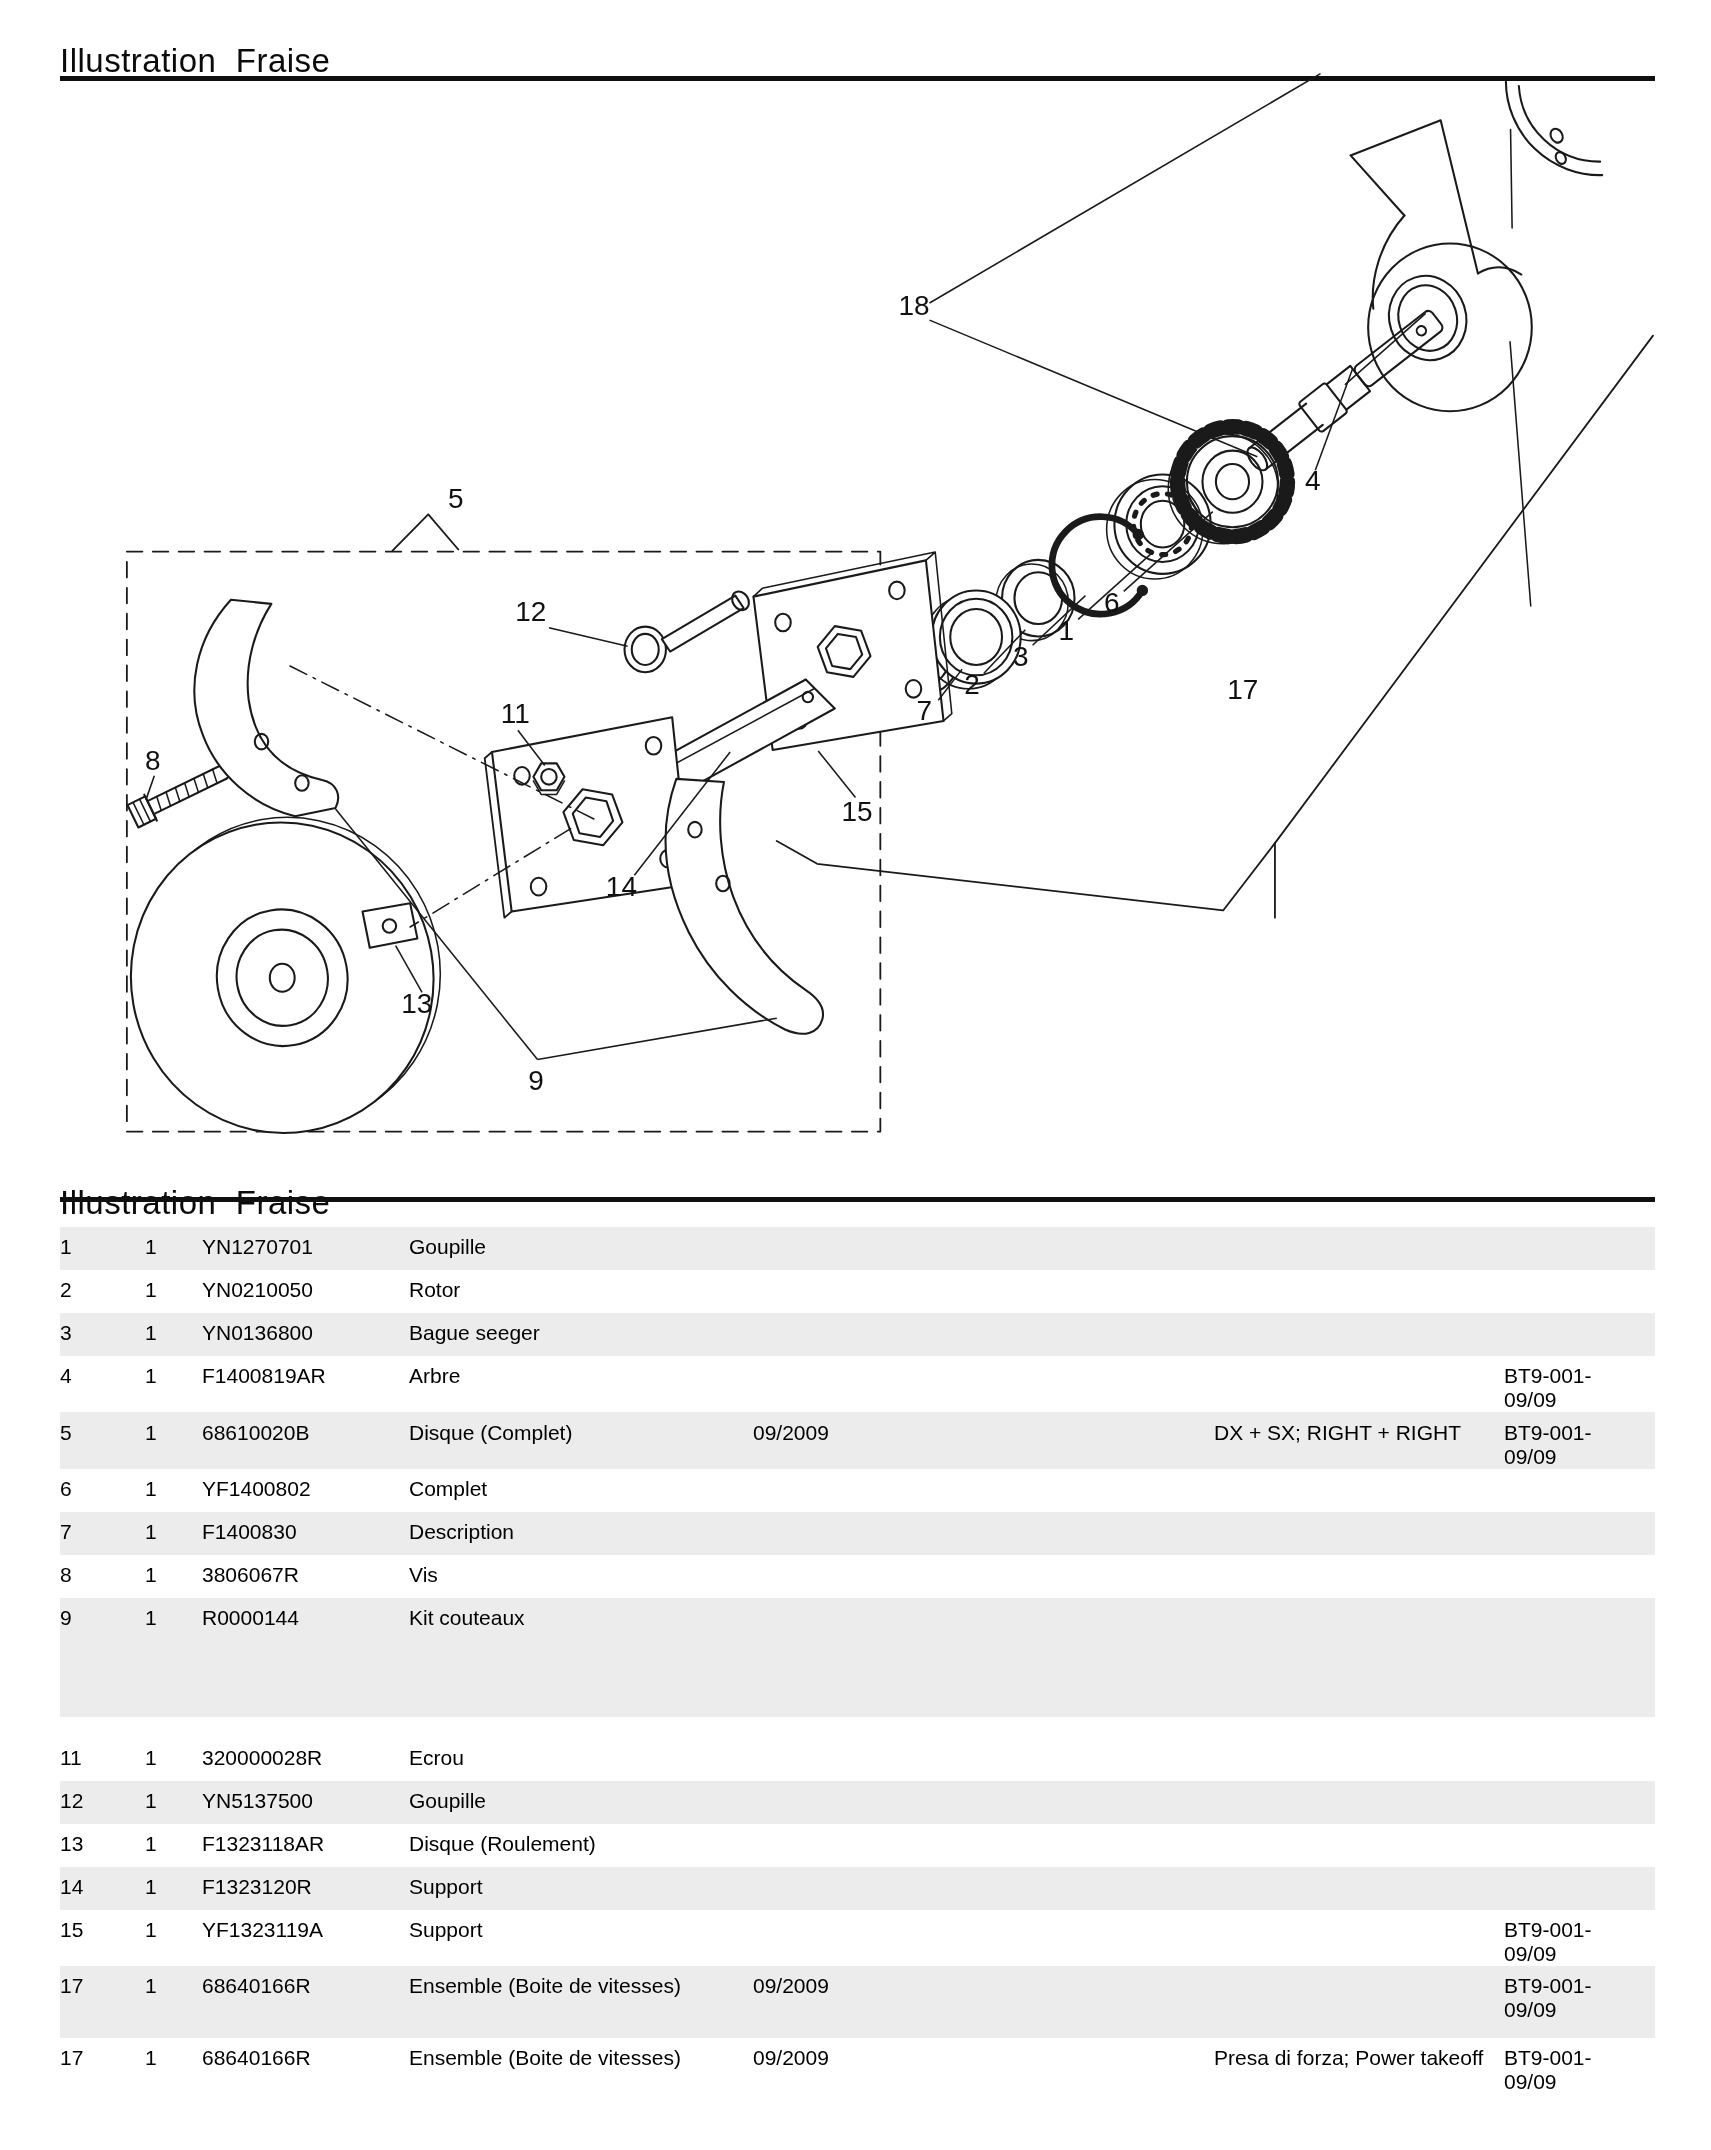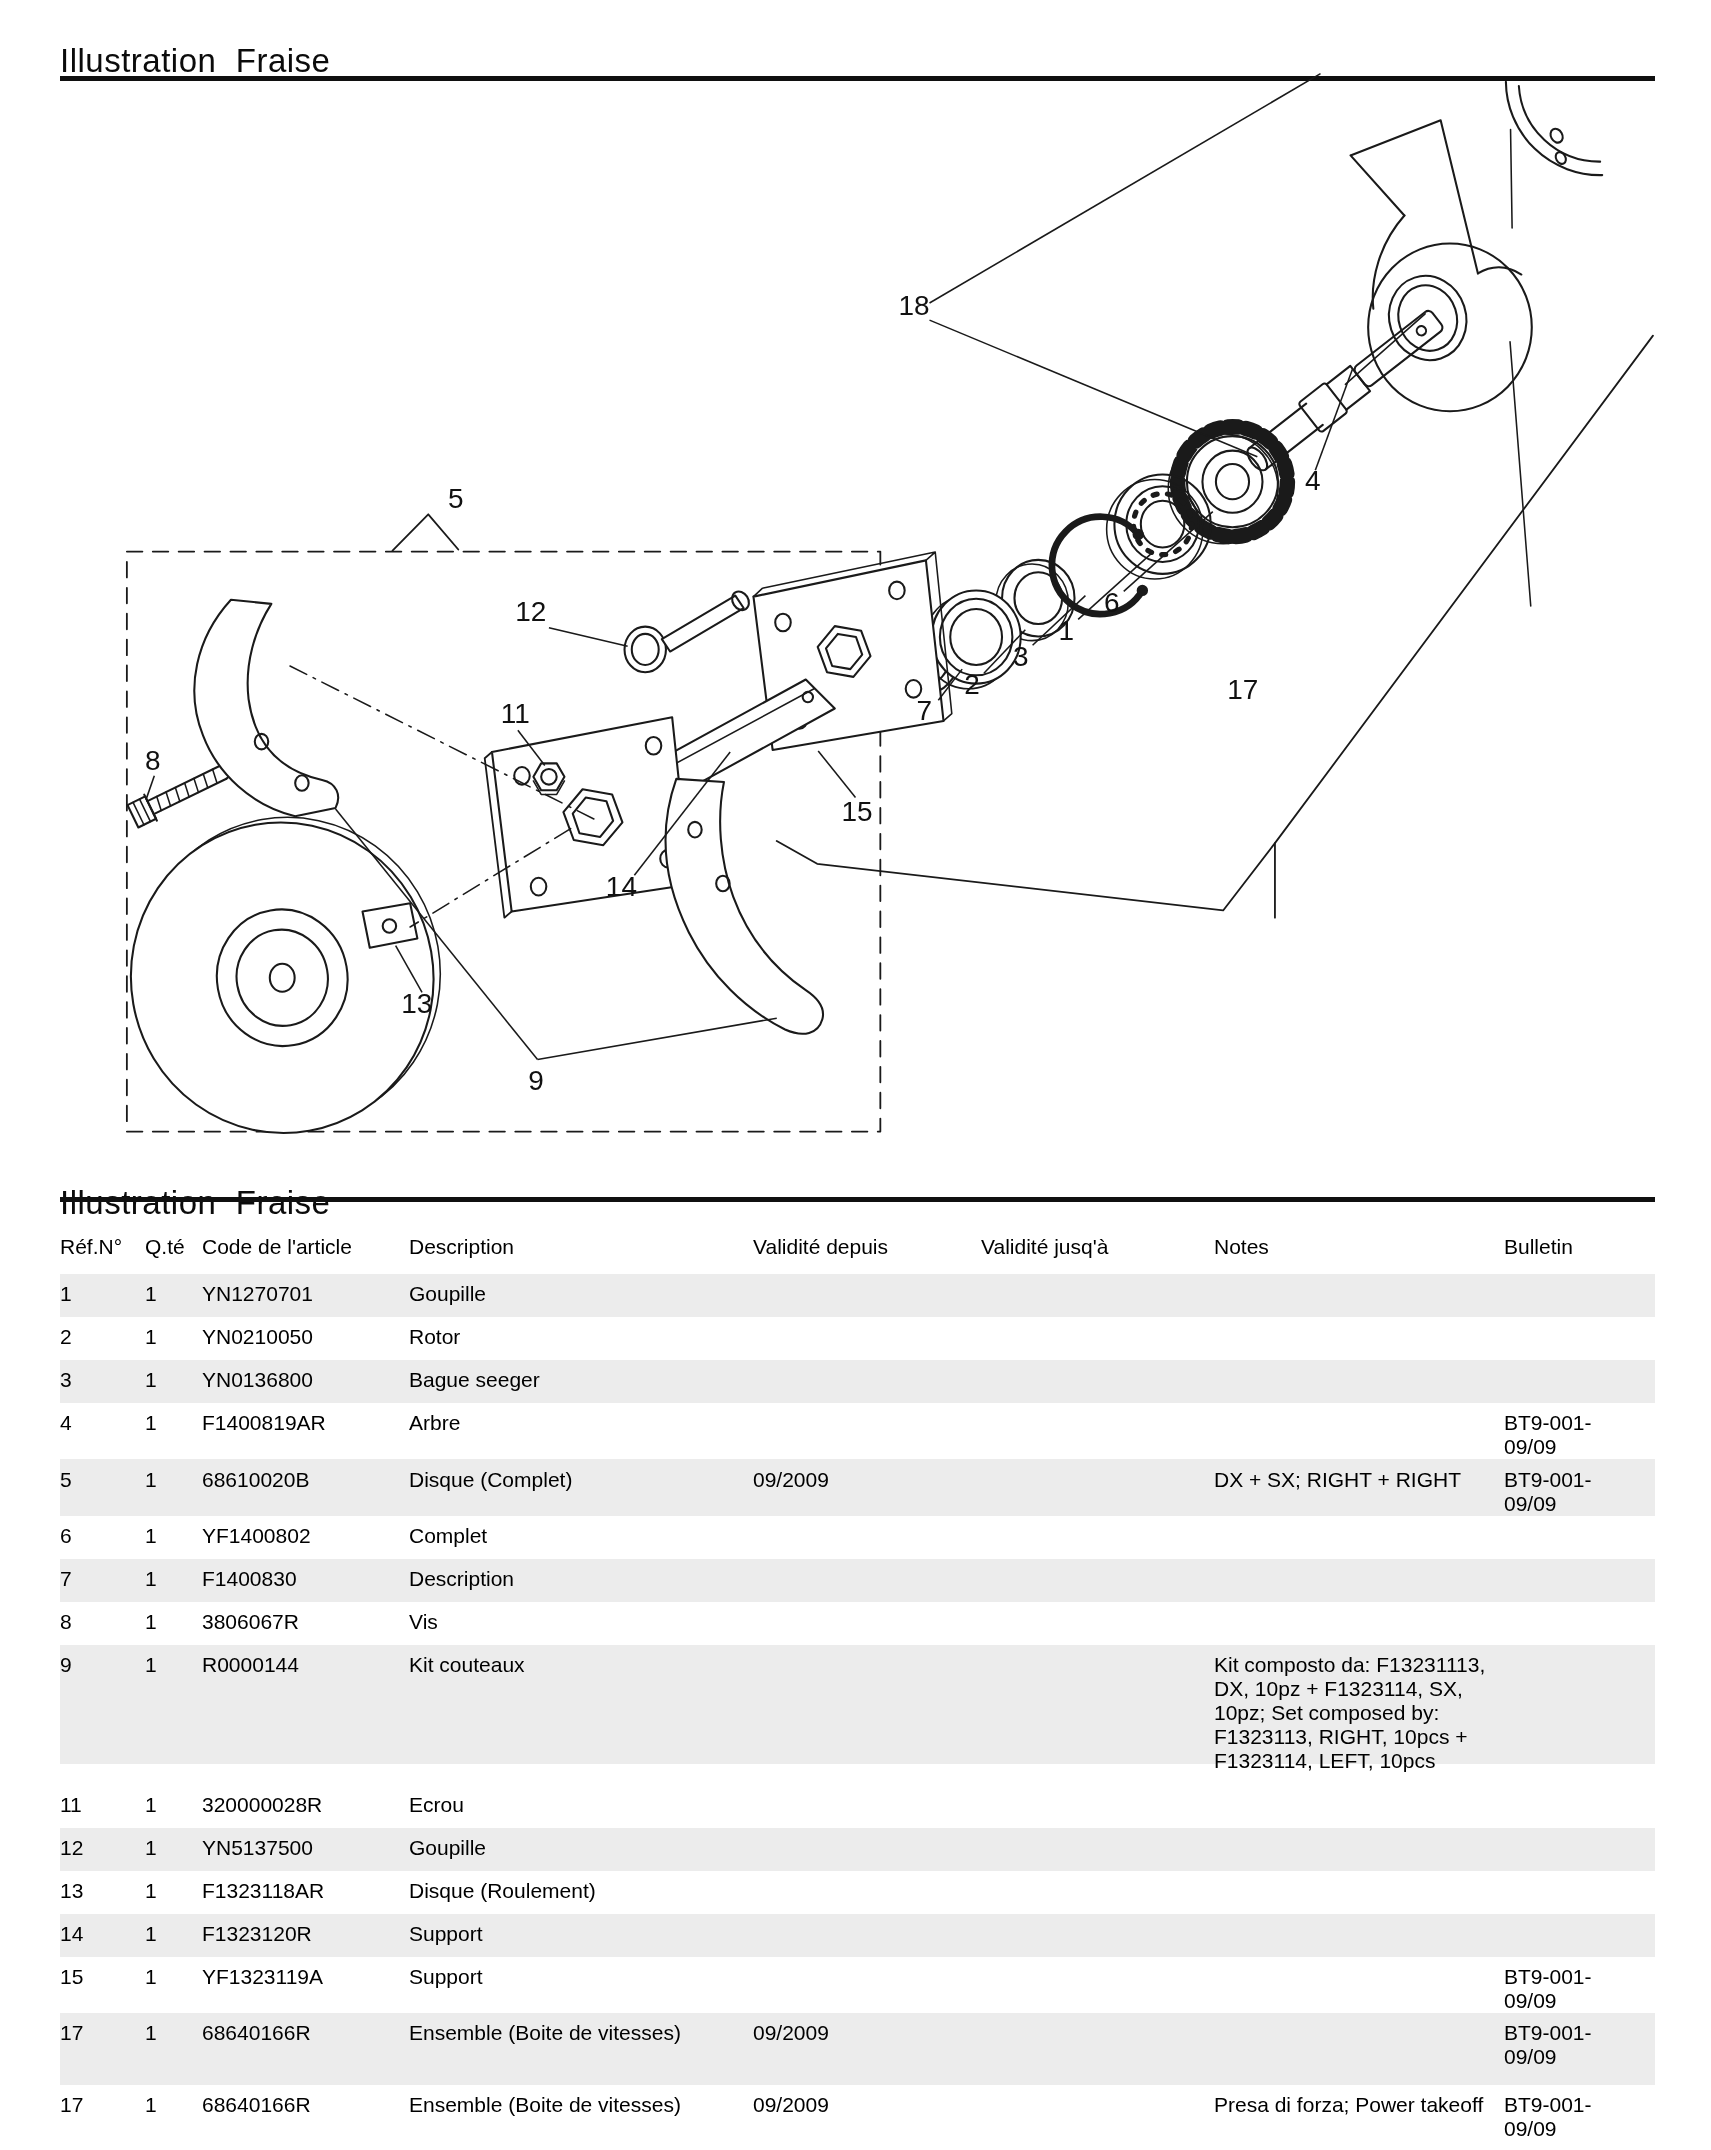--- a/index.html
+++ b/index.html
@@ -215,30 +215,20 @@
         <line x1="1038" y1="2046" x2="648" y2="1562" stroke="#1a1a1a" stroke-width="3"></line>
         <line x1="1038" y1="2046" x2="1500" y2="1966" stroke="#1a1a1a" stroke-width="3"></line>
         <text x="1035" y="2104" text-anchor="middle" font-size="54" fill="#111">9</text>
       </g>
   </svg>
 
   <div class="title" id="title-table">Illustration  Fraise</div>
   <div class="rule" id="rule-table"></div>
 
   <div class="table" id="parts-table">
-      <div class="trow thead">
-        <div class="cell">Réf.N°</div>
-        <div class="cell">Q.té</div>
-        <div class="cell">Code de l'article</div>
-        <div class="cell">Description</div>
-        <div class="cell">Validité depuis</div>
-        <div class="cell">Validité jusq'à</div>
-        <div class="cell">Notes</div>
-        <div class="cell">Bulletin</div>
-      </div>
       <div class="trow gray">
         <div class="cell">1</div>
         <div class="cell">1</div>
         <div class="cell">YN1270701</div>
         <div class="cell">Goupille</div>
         <div class="cell"></div>
         <div class="cell"></div>
         <div class="cell"></div>
         <div class="cell"></div>
       </div>
@@ -313,21 +303,20 @@
         <div class="cell"></div>
       </div>
       <div class="trow row-kit">
         <div class="band"></div>
         <div class="cell">9</div>
         <div class="cell">1</div>
         <div class="cell">R0000144</div>
         <div class="cell">Kit couteaux</div>
         <div class="cell"></div>
         <div class="cell"></div>
-        <div class="cell">Kit composto da: F13231113, DX, 10pz + F1323114, SX, 10pz; Set composed by: F1323113, RIGHT, 10pcs + F1323114, LEFT, 10pcs</div>
         <div class="cell"></div>
       </div>
       <div class="trow">
         <div class="cell">11</div>
         <div class="cell">1</div>
         <div class="cell">320000028R</div>
         <div class="cell">Ecrou</div>
         <div class="cell"></div>
         <div class="cell"></div>
         <div class="cell"></div>

